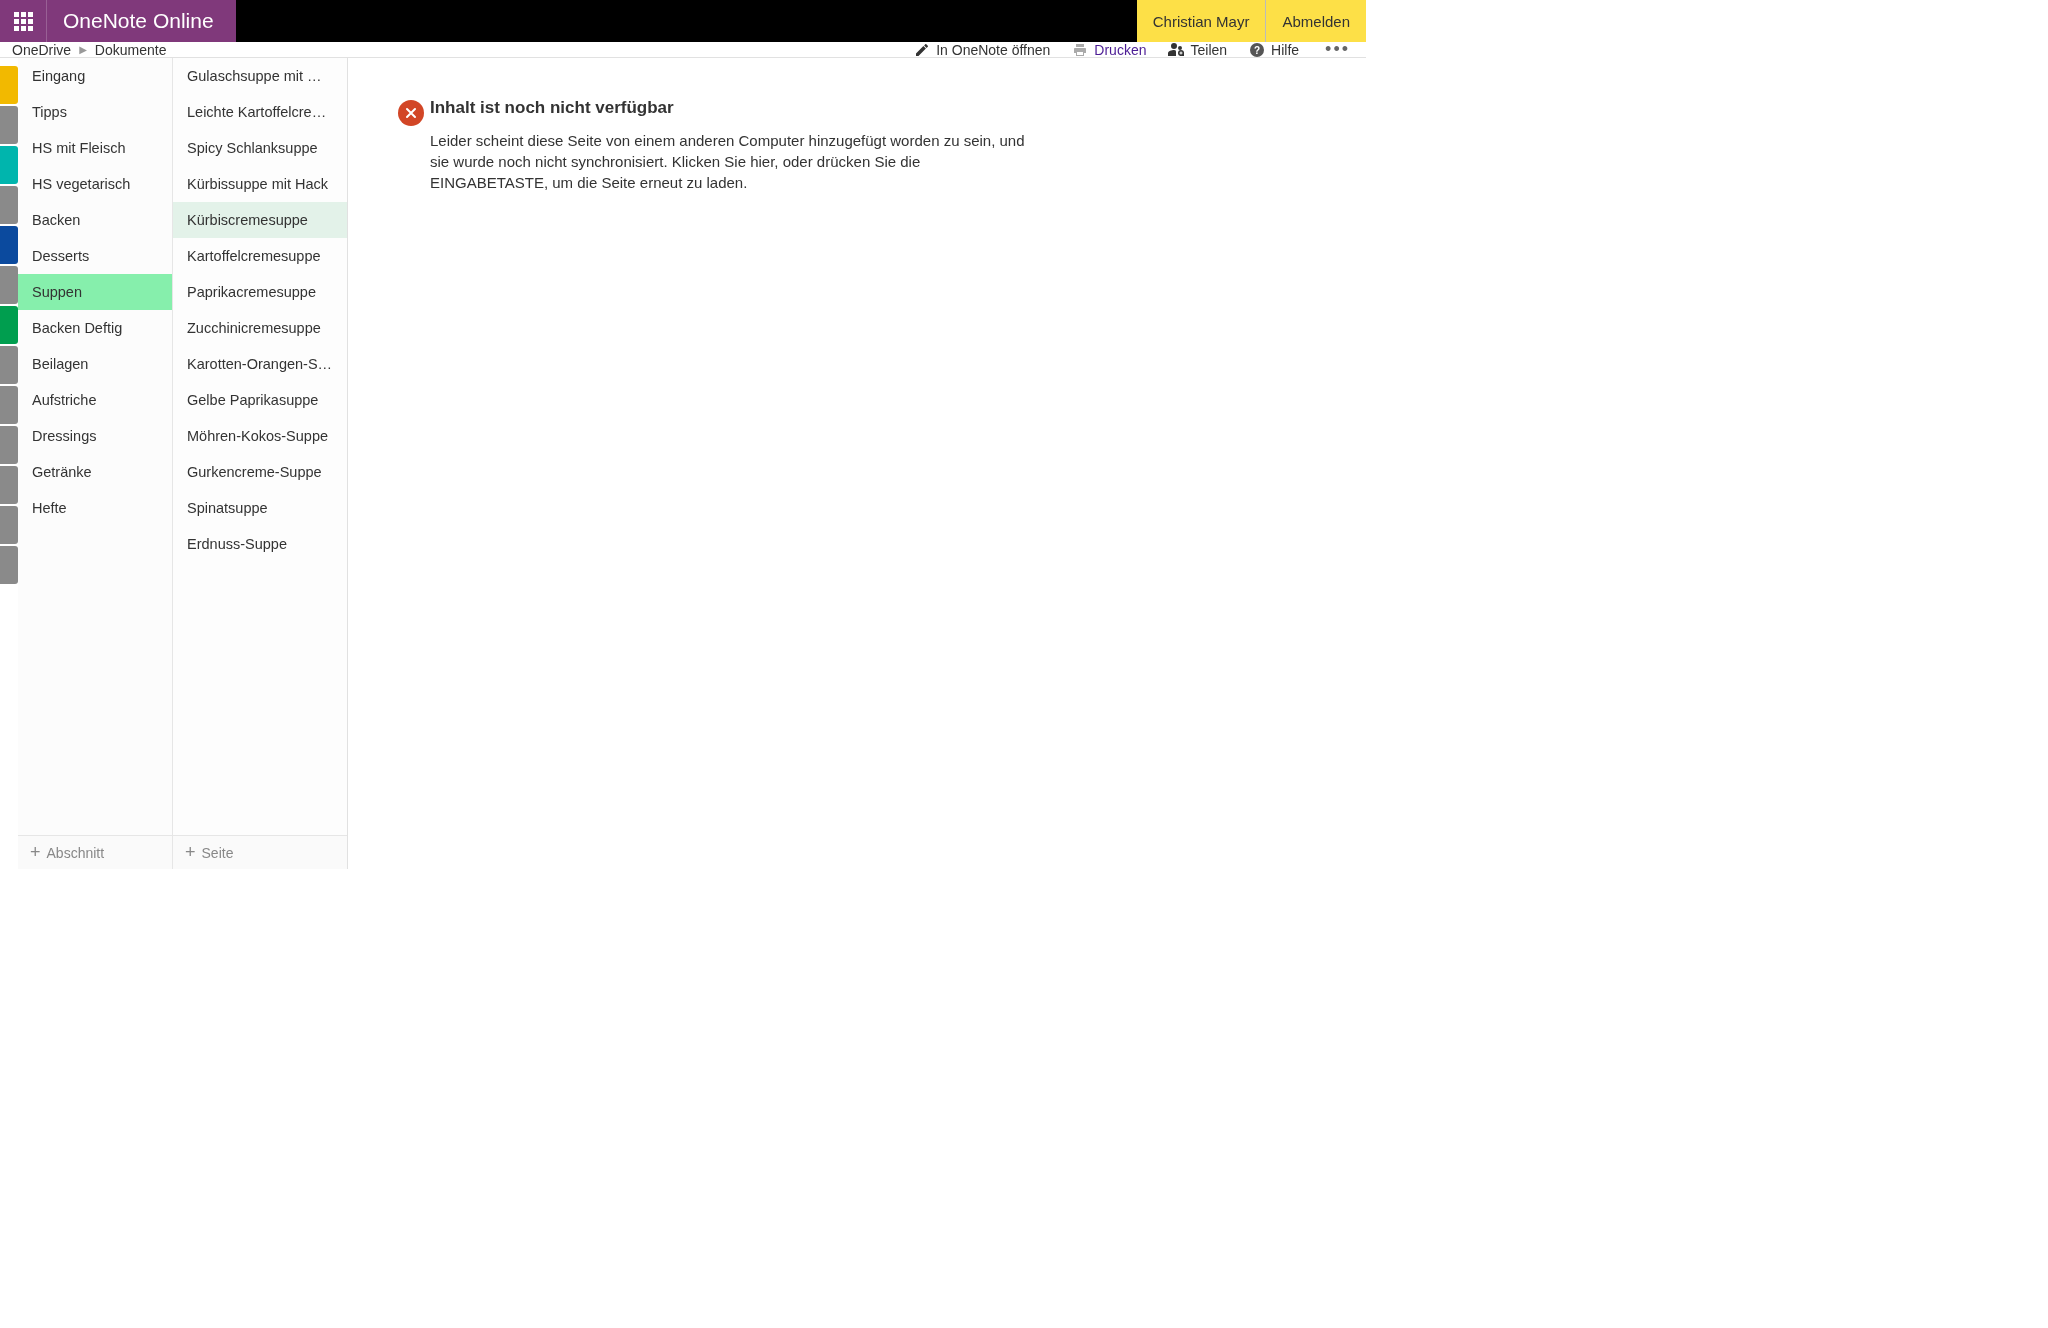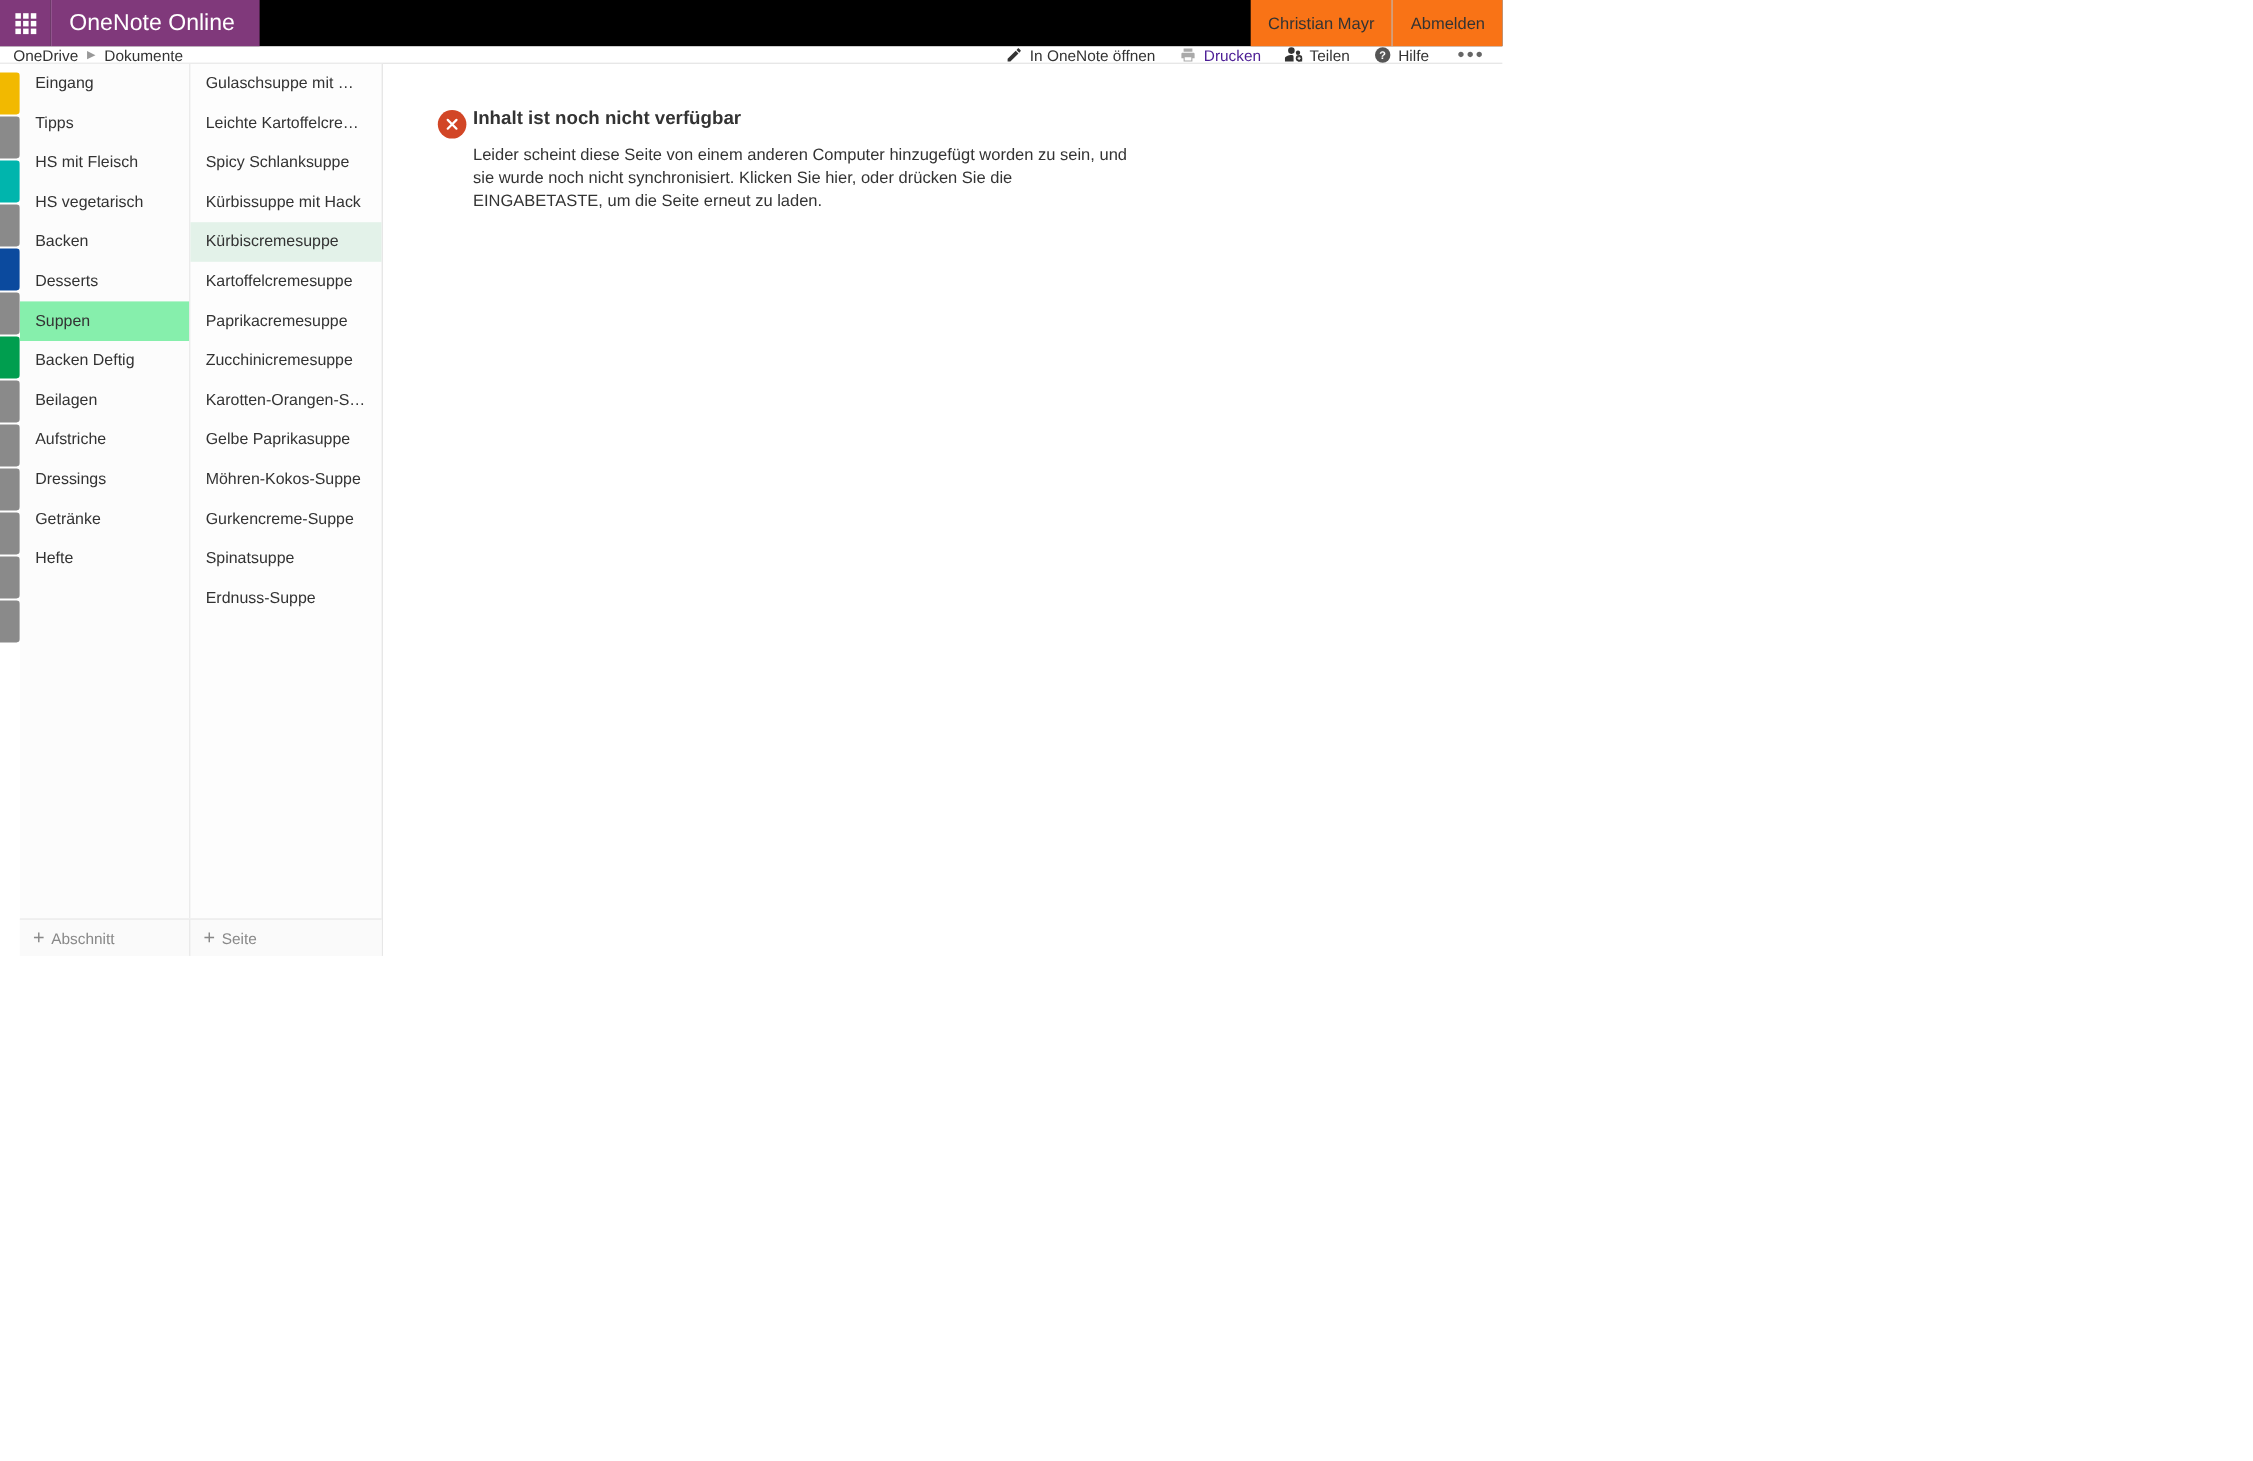--- a/index.html
+++ b/index.html
@@ -43,21 +43,21 @@
       color: #fff;
       font-size: 21px;
       font-weight: 300;
       padding: 0 22px 0 16px;
       display: flex;
       align-items: center;
       border-left: 1px solid rgba(255,255,255,0.2);
     }
     .header-spacer { flex: 1; }
     .user-area {
-      background: #f97316;
+      background: #fde047;
       display: flex;
       align-items: stretch;
     }
     .user-name, .signout {
       display: flex;
       align-items: center;
       padding: 0 16px;
       color: #333;
       cursor: pointer;
       font-size: 15px;

